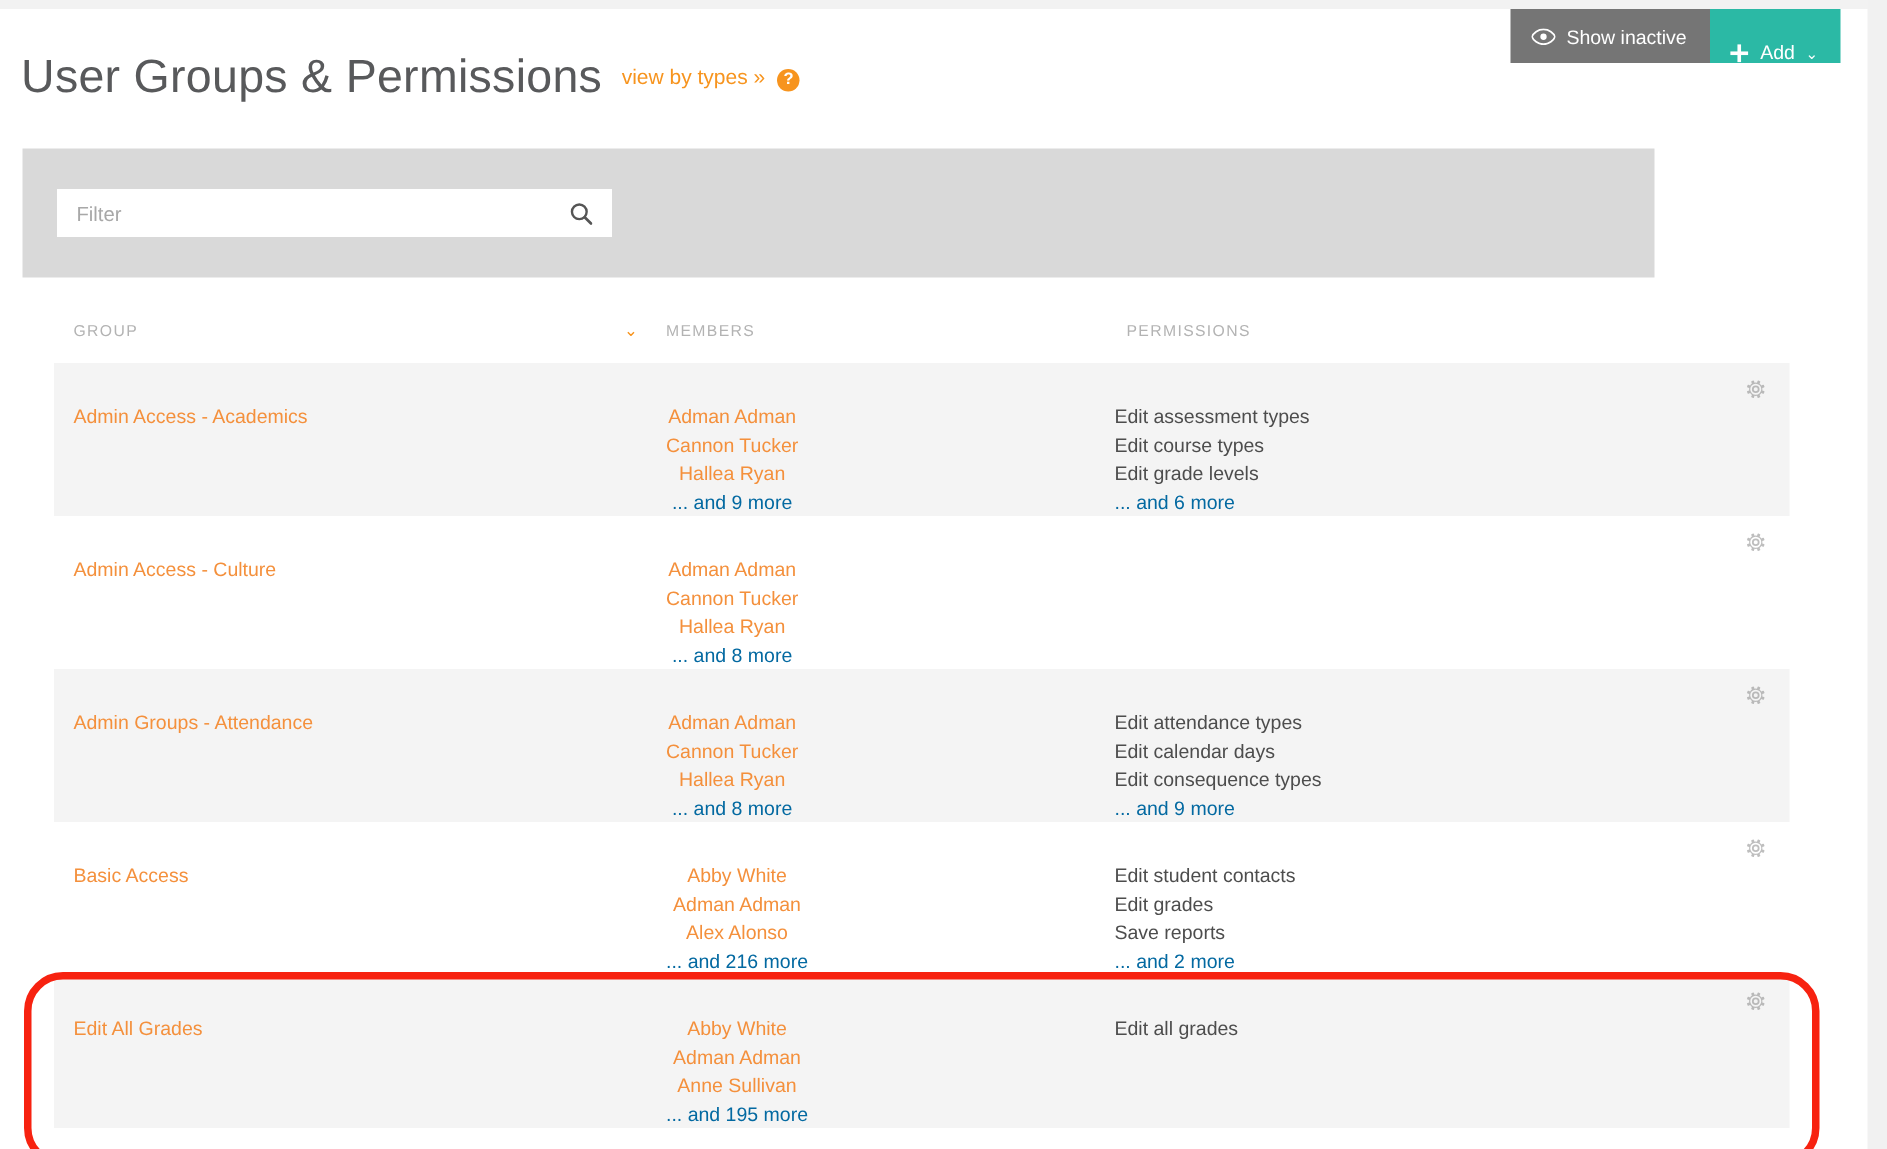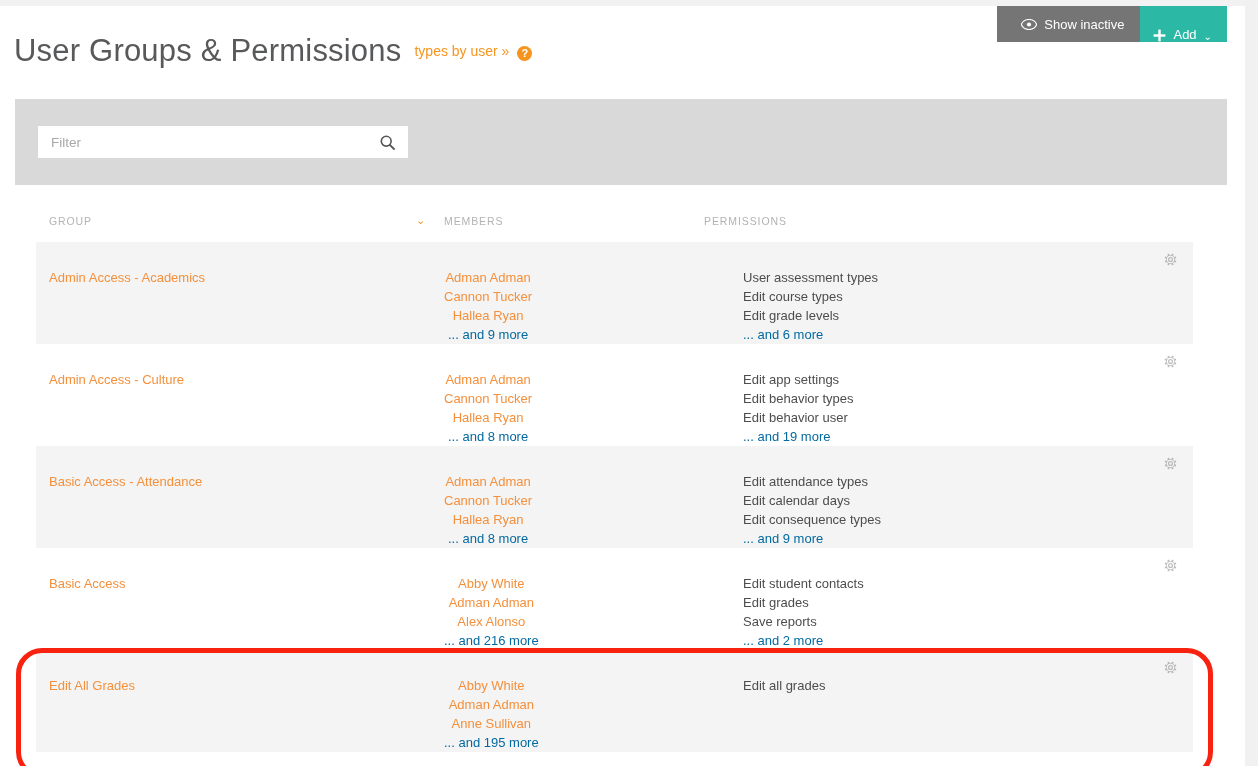--- a/index.html
+++ b/index.html
@@ -36,21 +36,21 @@
     height: 36px;
     font-size: 13px;
     color: #ffffff;
     cursor: pointer;
     border: none;
     white-space: nowrap;
     font-family: "Liberation Sans", sans-serif;
   }
   .btn-inactive {
     background: #757575;
-    padding: 0 16px 0 24px;
+    padding: 0 16px 0 14px;
   }
   .btn-add {
     background: #2bb9a5;
     padding: 0 15px 0 13px;
     align-items: flex-end;
   }
   .btn .glyph { margin-right: 7px; display: inline-flex; align-items: center; }
   .btn .caret { margin-left: 7px; font-size: 10px; }
 
   
@@ -93,21 +93,21 @@
     align-self: center;
     position: relative;
     top: 2px;
   }
 
   
   .filter-bar {
     position: absolute;
     top: 99px;
     left: 15px;
-    width: 1212px;
+    width: 1088px;
     height: 86px;
     background: #d9d9d9;
   }
   .filter-field {
     position: absolute;
     top: 27px;
     left: 23px;
     width: 370px;
     height: 32px;
     background: #ffffff;
@@ -143,21 +143,21 @@
     position: absolute;
     top: 8px;
     font-size: 10.5px;
     letter-spacing: 0.9px;
     color: #b3b3b3;
     text-transform: uppercase;
     cursor: pointer;
   }
   .th-group { left: 49px; }
   .th-members { left: 444px; }
-  .th-permissions { left: 704px; }
+  .th-permissions { left: 751px; }
   .sort-caret {
     position: absolute;
     top: 7px;
     left: 416px;
     font-size: 11px;
     color: #f7941e;
     cursor: pointer;
   }
 
   .row {
@@ -237,21 +237,21 @@
         <rect x="0.6" y="5.3" width="11.8" height="2.4" fill="#ffffff"></rect>
       </svg>
     </span>
     <span>Add</span>
     <span class="caret">⌄</span>
   </div>
 </div>
 
 <div class="page-head">
   <h1 class="page-title">User Groups &amp; Permissions</h1>
-  <a class="view-by-user">types by user »</a>
+  <a class="view-by-user">view by types »</a>
   <span class="help-icon">?</span>
 </div>
 
 <div class="filter-bar">
   <div class="filter-field">
     <input class="filter-input" type="text" placeholder="Filter" style="">
     <span class="search-icon">
       <svg width="15" height="15" viewBox="0 0 15 15">
         <circle cx="6.2" cy="6.2" r="4.9" fill="none" stroke="#555555" stroke-width="1.6"></circle>
         <line x1="9.8" y1="9.8" x2="14" y2="14" stroke="#555555" stroke-width="1.8" stroke-linecap="round"></line>
@@ -272,54 +272,48 @@
         <div class="cell cell-group">
           <span class="link">Admin Access - Academics</span>
         </div>
         <div class="cell cell-members">
           <span class="link">Adman Adman</span>
           <span class="link">Cannon Tucker</span>
           <span class="link">Hallea Ryan</span>
           <span class="more">... and 9 more</span>
         </div>
         <div class="cell cell-permissions">
-          <span class="perm">User assessment types</span>
+          <span class="perm">Edit assessment types</span>
           <span class="perm">Edit course types</span>
           <span class="perm">Edit grade levels</span>
           <span class="more">... and 6 more</span>
         </div>
         <span class="gear"><svg width="15" height="15" viewBox="0 0 20 20">
             <path fill="#8a8a8a" d="M10 6.6A3.4 3.4 0 1 0 10 13.4 3.4 3.4 0 0 0 10 6.6zm0 5.2a1.8 1.8 0 1 1 0-3.6 1.8 1.8 0 0 1 0 3.6z"></path>
             <path fill="#8a8a8a" d="M17.3 11.6l-1.5-.5a5.9 5.9 0 0 0 0-2.2l1.5-.5a.6.6 0 0 0 .4-.8l-.5-1.3a.6.6 0 0 0-.8-.3l-1.4.6a6 6 0 0 0-1.6-1.6l.6-1.4a.6.6 0 0 0-.3-.8l-1.3-.5a.6.6 0 0 0-.8.4l-.5 1.5a5.9 5.9 0 0 0-2.2 0l-.5-1.5a.6.6 0 0 0-.8-.4l-1.3.5a.6.6 0 0 0-.3.8l.6 1.4a6 6 0 0 0-1.6 1.6l-1.4-.6a.6.6 0 0 0-.8.3l-.5 1.3a.6.6 0 0 0 .4.8l1.5.5a5.9 5.9 0 0 0 0 2.2l-1.5.5a.6.6 0 0 0-.4.8l.5 1.3a.6.6 0 0 0 .8.3l1.4-.6a6 6 0 0 0 1.6 1.6l-.6 1.4a.6.6 0 0 0 .3.8l1.3.5a.6.6 0 0 0 .8-.4l.5-1.5a5.9 5.9 0 0 0 2.2 0l.5 1.5a.6.6 0 0 0 .8.4l1.3-.5a.6.6 0 0 0 .3-.8l-.6-1.4a6 6 0 0 0 1.6-1.6l1.4.6a.6.6 0 0 0 .8-.3l.5-1.3a.6.6 0 0 0-.4-.8zM10 14.9A4.9 4.9 0 1 1 10 5.1a4.9 4.9 0 0 1 0 9.8z"></path>
           </svg></span>
       </div>
       <div class="row">
         <div class="cell cell-group">
           <span class="link">Admin Access - Culture</span>
         </div>
         <div class="cell cell-members">
           <span class="link">Adman Adman</span>
           <span class="link">Cannon Tucker</span>
           <span class="link">Hallea Ryan</span>
           <span class="more">... and 8 more</span>
         </div>
-        <div class="cell cell-permissions">
-          <span class="perm">Edit app settings</span>
-          <span class="perm">Edit behavior types</span>
-          <span class="perm">Edit behavior user</span>
-          <span class="more">... and 19 more</span>
-        </div>
         <span class="gear"><svg width="15" height="15" viewBox="0 0 20 20">
             <path fill="#8a8a8a" d="M10 6.6A3.4 3.4 0 1 0 10 13.4 3.4 3.4 0 0 0 10 6.6zm0 5.2a1.8 1.8 0 1 1 0-3.6 1.8 1.8 0 0 1 0 3.6z"></path>
             <path fill="#8a8a8a" d="M17.3 11.6l-1.5-.5a5.9 5.9 0 0 0 0-2.2l1.5-.5a.6.6 0 0 0 .4-.8l-.5-1.3a.6.6 0 0 0-.8-.3l-1.4.6a6 6 0 0 0-1.6-1.6l.6-1.4a.6.6 0 0 0-.3-.8l-1.3-.5a.6.6 0 0 0-.8.4l-.5 1.5a5.9 5.9 0 0 0-2.2 0l-.5-1.5a.6.6 0 0 0-.8-.4l-1.3.5a.6.6 0 0 0-.3.8l.6 1.4a6 6 0 0 0-1.6 1.6l-1.4-.6a.6.6 0 0 0-.8.3l-.5 1.3a.6.6 0 0 0 .4.8l1.5.5a5.9 5.9 0 0 0 0 2.2l-1.5.5a.6.6 0 0 0-.4.8l.5 1.3a.6.6 0 0 0 .8.3l1.4-.6a6 6 0 0 0 1.6 1.6l-.6 1.4a.6.6 0 0 0 .3.8l1.3.5a.6.6 0 0 0 .8-.4l.5-1.5a5.9 5.9 0 0 0 2.2 0l.5 1.5a.6.6 0 0 0 .8.4l1.3-.5a.6.6 0 0 0 .3-.8l-.6-1.4a6 6 0 0 0 1.6-1.6l1.4.6a.6.6 0 0 0 .8-.3l.5-1.3a.6.6 0 0 0-.4-.8zM10 14.9A4.9 4.9 0 1 1 10 5.1a4.9 4.9 0 0 1 0 9.8z"></path>
           </svg></span>
       </div>
       <div class="row alt">
         <div class="cell cell-group">
-          <span class="link">Basic Access - Attendance</span>
+          <span class="link">Admin Groups - Attendance</span>
         </div>
         <div class="cell cell-members">
           <span class="link">Adman Adman</span>
           <span class="link">Cannon Tucker</span>
           <span class="link">Hallea Ryan</span>
           <span class="more">... and 8 more</span>
         </div>
         <div class="cell cell-permissions">
           <span class="perm">Edit attendance types</span>
           <span class="perm">Edit calendar days</span>

